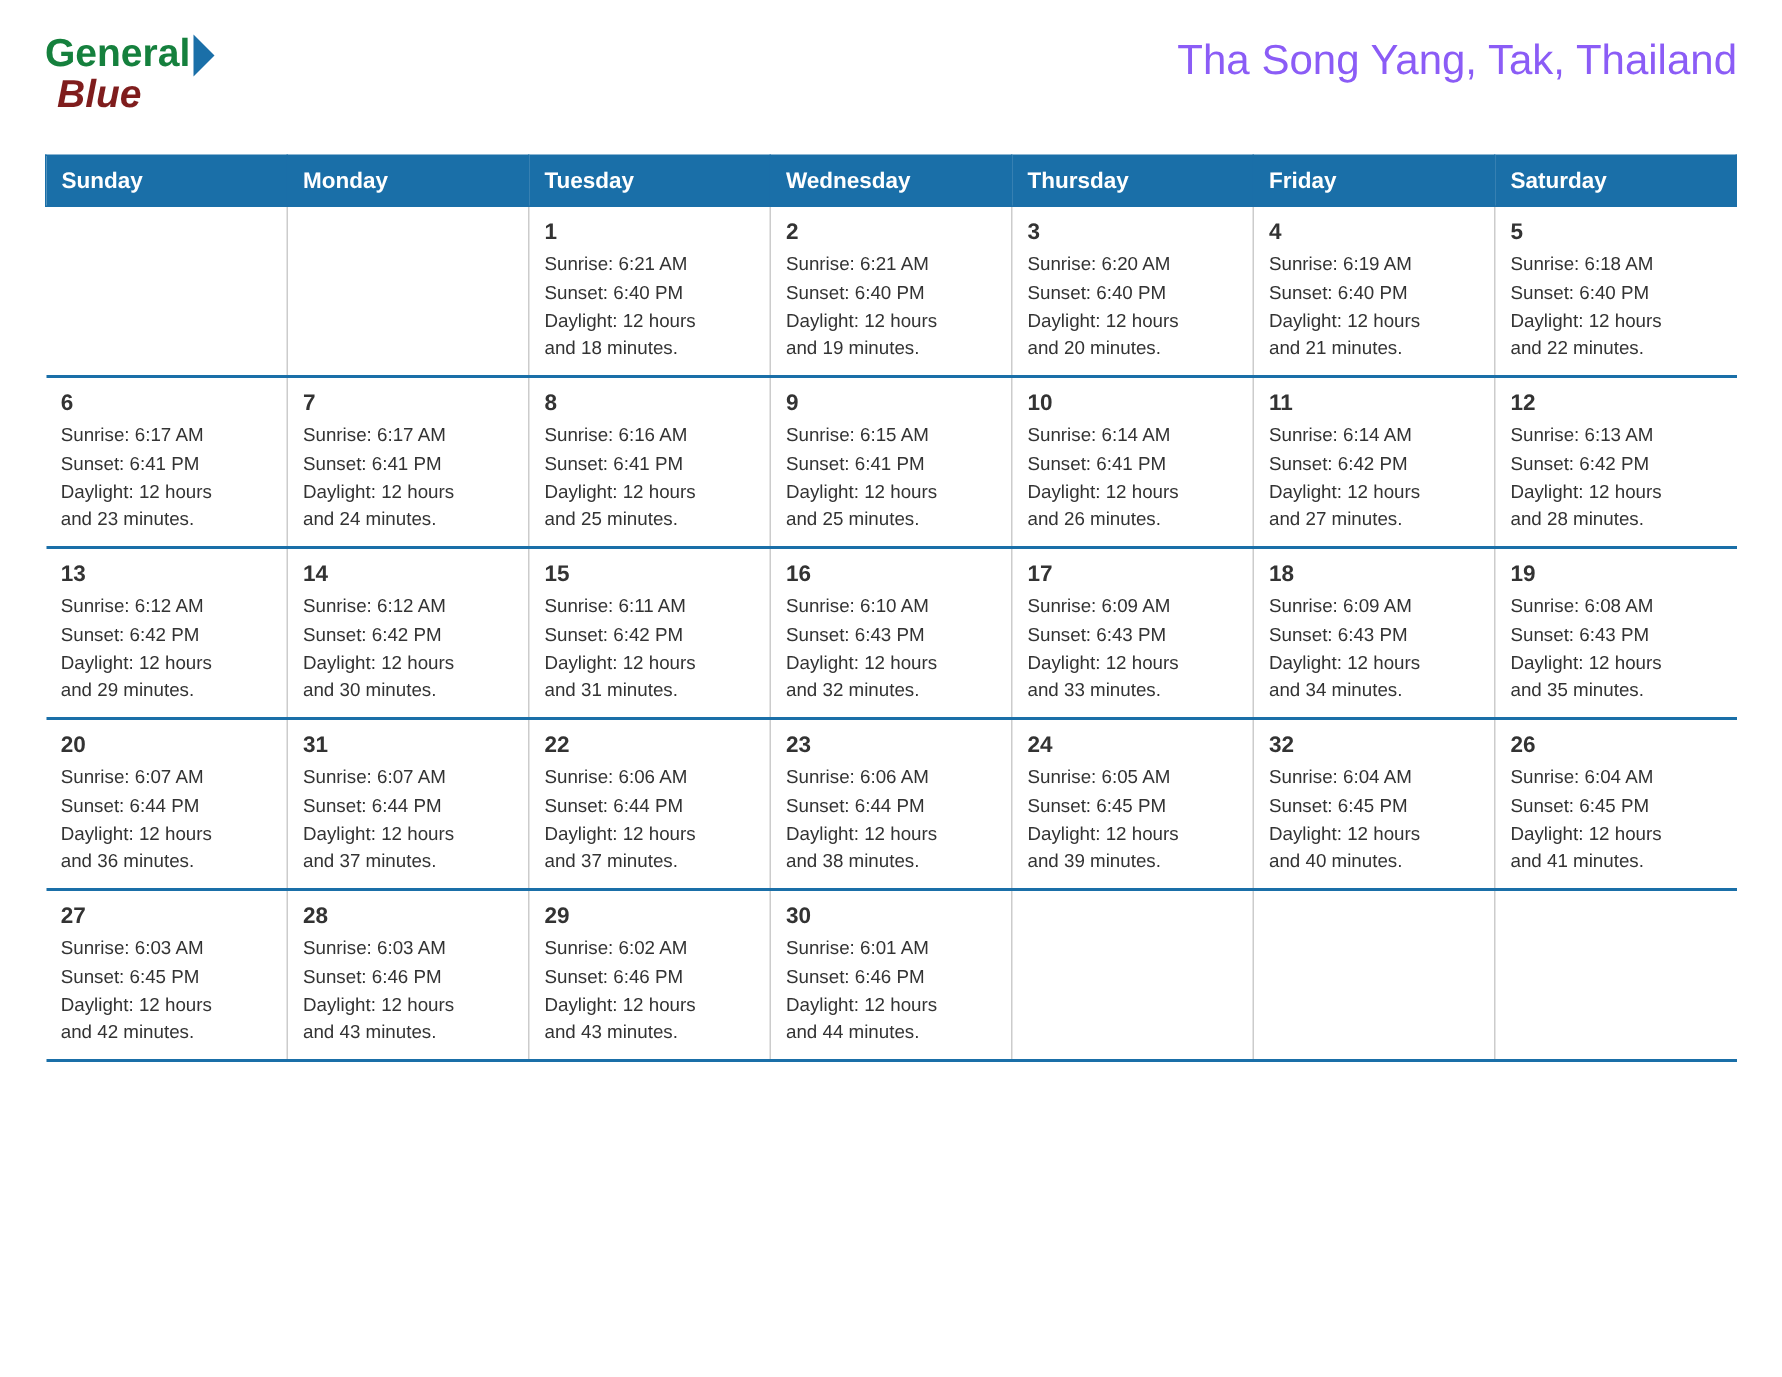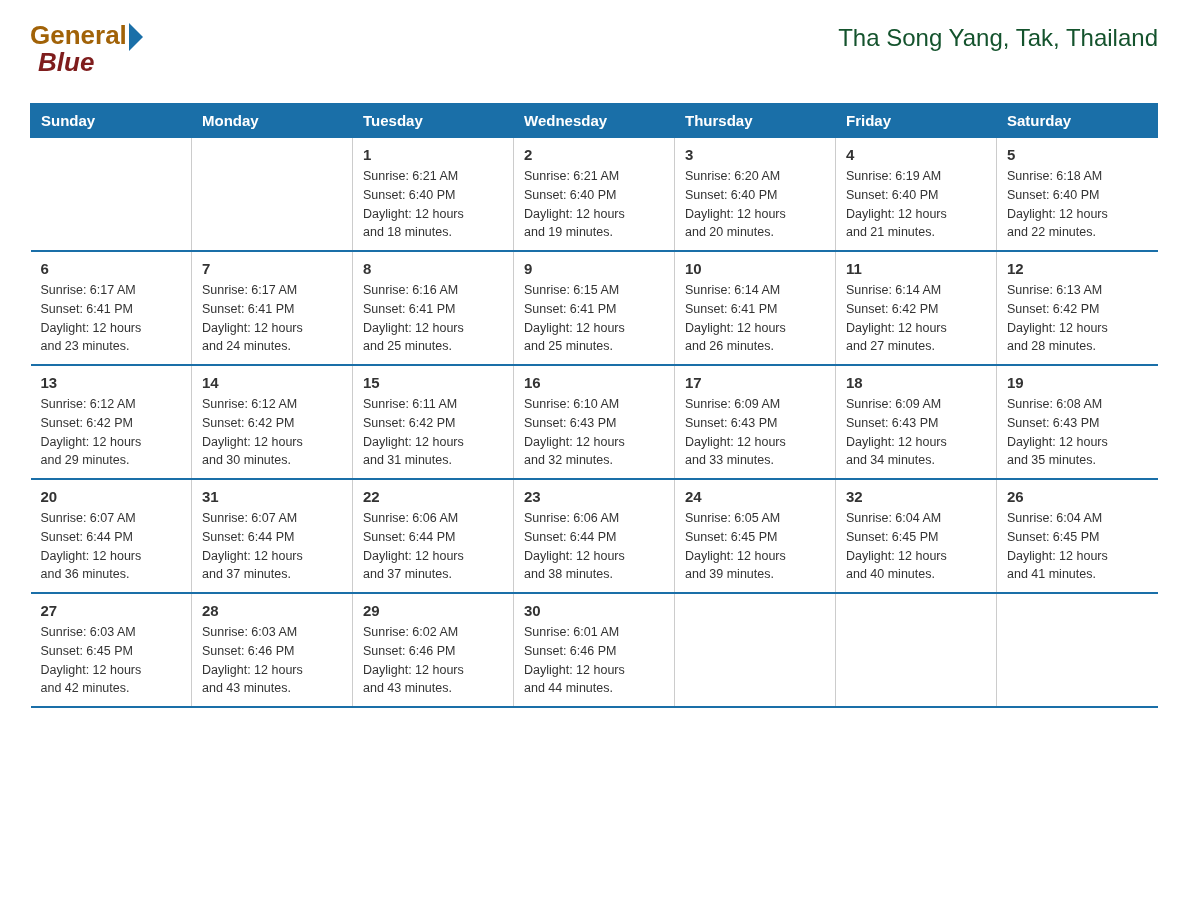--- a/index.html
+++ b/index.html
@@ -21,21 +21,21 @@
       flex-direction: column;
       align-items: flex-start;
     }
     .logo-top {
       display: flex;
       align-items: center;
     }
     .logo-general {
       font-size: 26px;
       font-weight: bold;
-      color: #a16207;
+      color: #15803d;
       font-family: Arial, sans-serif;
     }
     .logo-triangle {
       width: 0;
       height: 0;
       border-left: 14px solid #1a6fa8;
       border-top: 14px solid transparent;
       border-bottom: 14px solid transparent;
       margin-left: 2px;
       margin-top: 2px;
@@ -51,23 +51,23 @@
     .title-block {
       text-align: right;
     }
     .title-block h1 {
       font-size: 52px;
       font-weight: bold;
       color: #333;
       line-height: 1.1;
     }
     .title-block h2 {
-      font-size: 24px;
+      font-size: 28px;
       font-weight: normal;
-      color: #14532d;
+      color: #8b5cf6;
       margin-top: 4px;
     }
     table {
       width: 100%;
       border-collapse: collapse;
       margin-top: 25px;
     }
     thead tr {
       background-color: #1a6fa8;
     }

